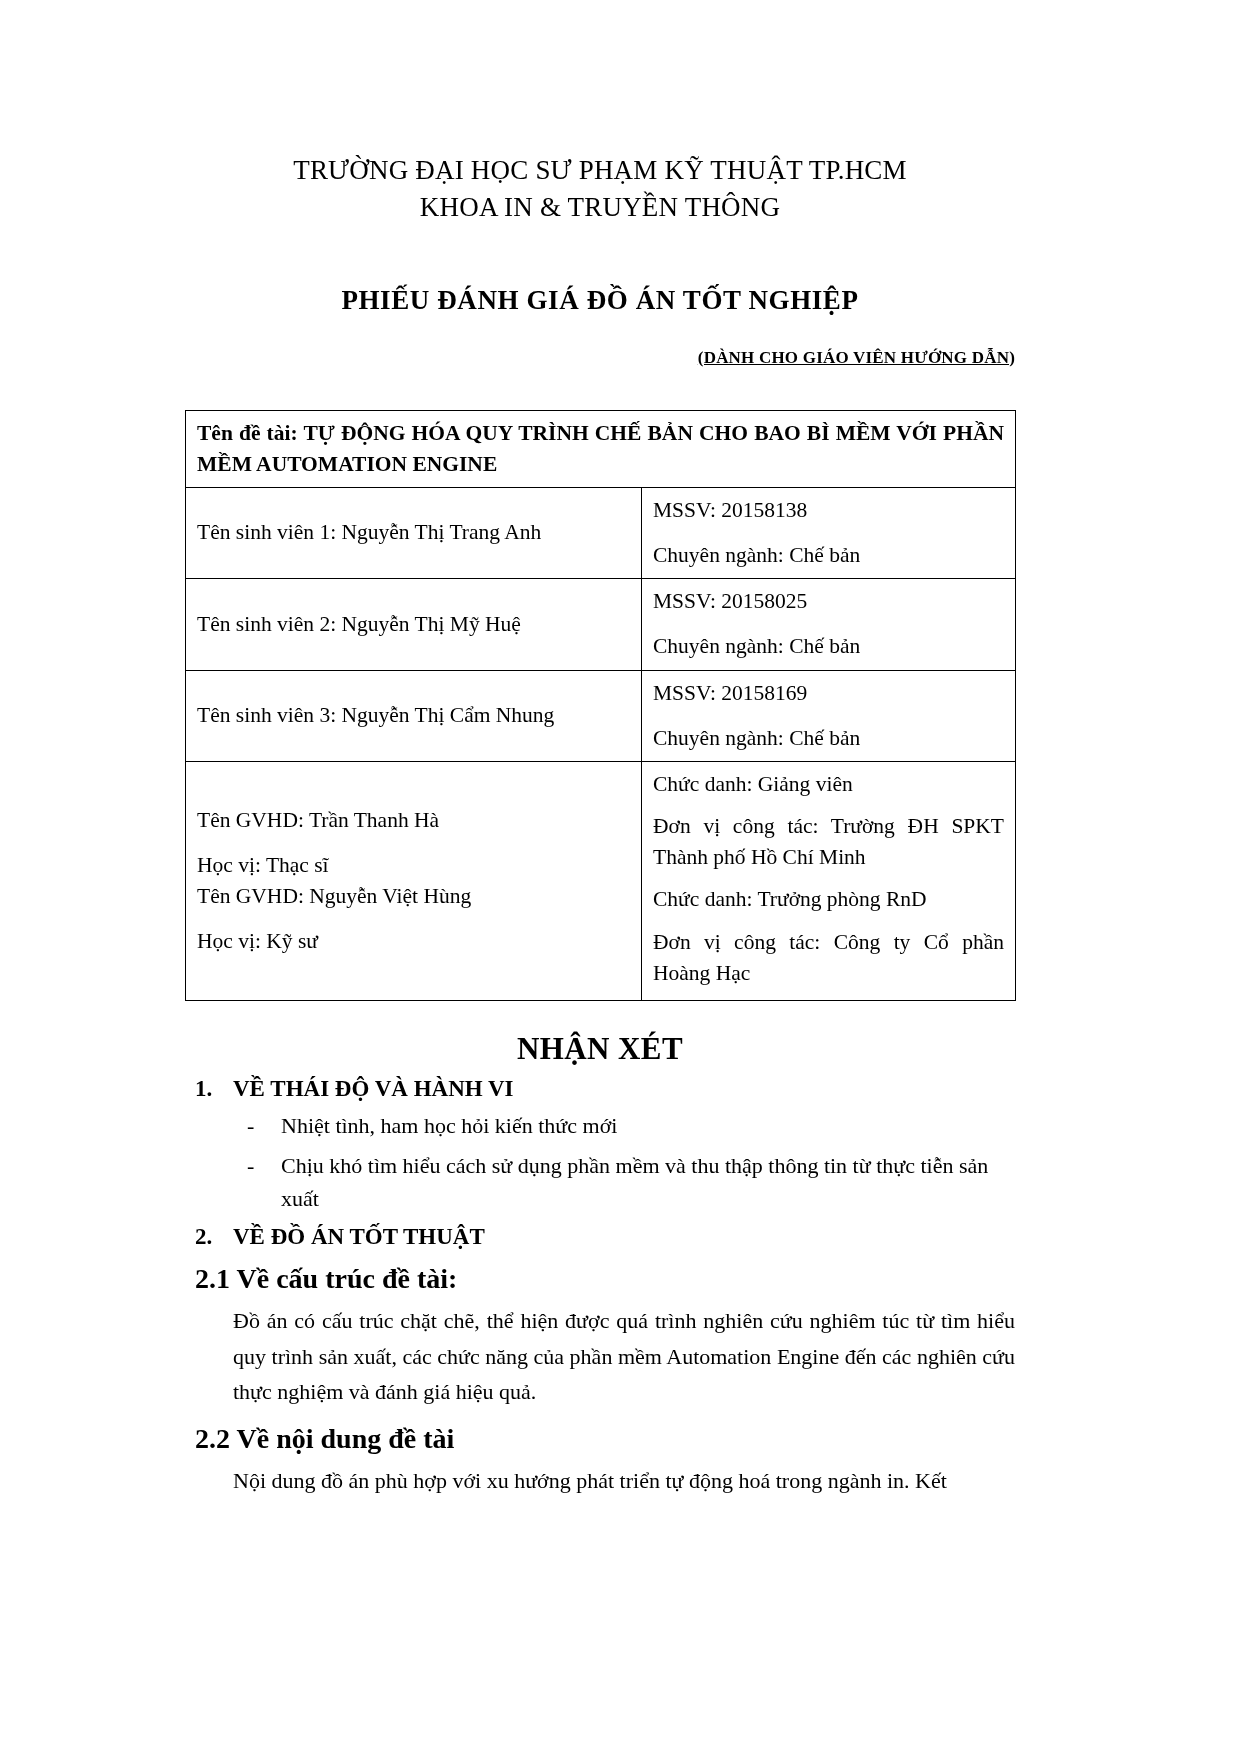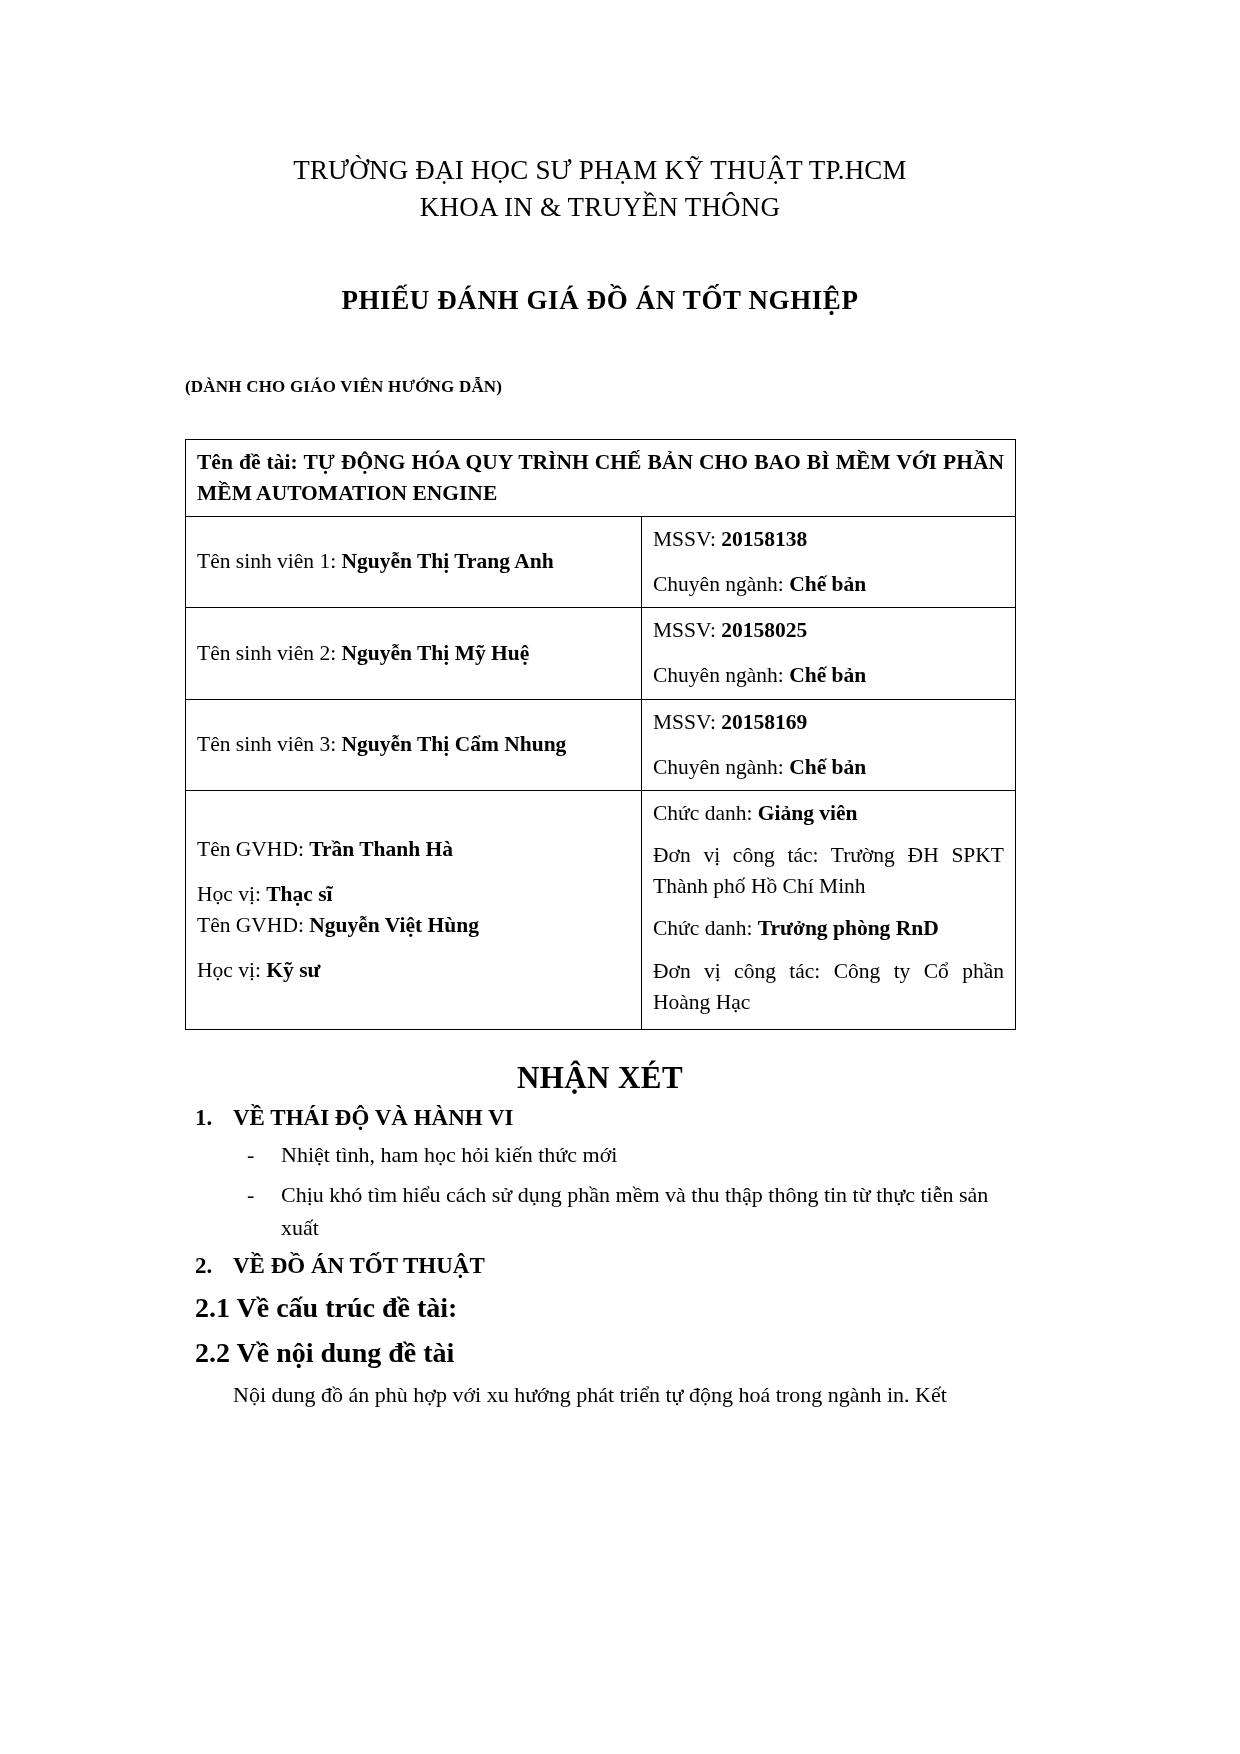--- a/index.html
+++ b/index.html
@@ -42,25 +42,26 @@
     white-space: nowrap;
   }
   .doc-title {
     text-align: center;
     margin-top: 58px;
     font-size: 27px;
     font-weight: bold;
     letter-spacing: 0.6px;
   }
   .doc-subtitle {
-    text-align: left;
-    margin-top: 61px;
+    text-align: right;
+    margin-top: 32px;
     font-size: 17px;
     font-weight: bold;
     letter-spacing: 0.2px;
+    text-decoration: underline;
   }
 
   
   table.info {
     margin-top: 42px;
     width: 830px;
     border-collapse: collapse;
     table-layout: fixed;
   }
   table.info td {
@@ -82,21 +83,21 @@
     padding-bottom: 6px;
   }
   .title-cell .lbl { font-weight: bold; }
 
   .name-cell {
     padding-top: 16px;
     padding-bottom: 16px;
   }
   .sub-line { display: block; }
   .sub-line + .sub-line { margin-top: 14px; }
-  b.v { font-weight: bold; }
+  b.v { font-weight: normal; }
 
   .advisor-left  { padding-top: 14px; padding-bottom: 14px; }
   .advisor-right { padding-top: 10px; padding-bottom: 10px; }
   .advisor-right .row { display: block; margin-bottom: 11px; }
   .advisor-right .row:last-child { margin-bottom: 4px; }
   .just { text-align: justify; text-align-last: left; }
   .adv-gap { height: 34px; }
 
   
   .section-title {
@@ -294,18 +295,19 @@
           </li>
         </ul>
       </li>
       <li>
         <span class="num">2.</span>
         <span>VỀ ĐỒ ÁN TỐT THUẬT</span>
       </li>
     </ol>
 
     <div class="sub-heading">2.1 Về cấu trúc đề tài:</div>
+    <p class="body-para">Đồ án có cấu trúc chặt chẽ, thể hiện được quá trình nghiên cứu nghiêm túc từ tìm hiểu quy trình sản xuất, các chức năng của phần mềm Automation Engine đến các nghiên cứu thực nghiệm và đánh giá hiệu quả.</p>
 
     <div class="sub-heading">2.2 Về nội dung đề tài</div>
     <p class="body-para">Nội dung đồ án phù hợp với xu hướng phát triển tự động hoá trong ngành in. Kết</p>
 
   </div>
 </div>
 
 </body></html>

